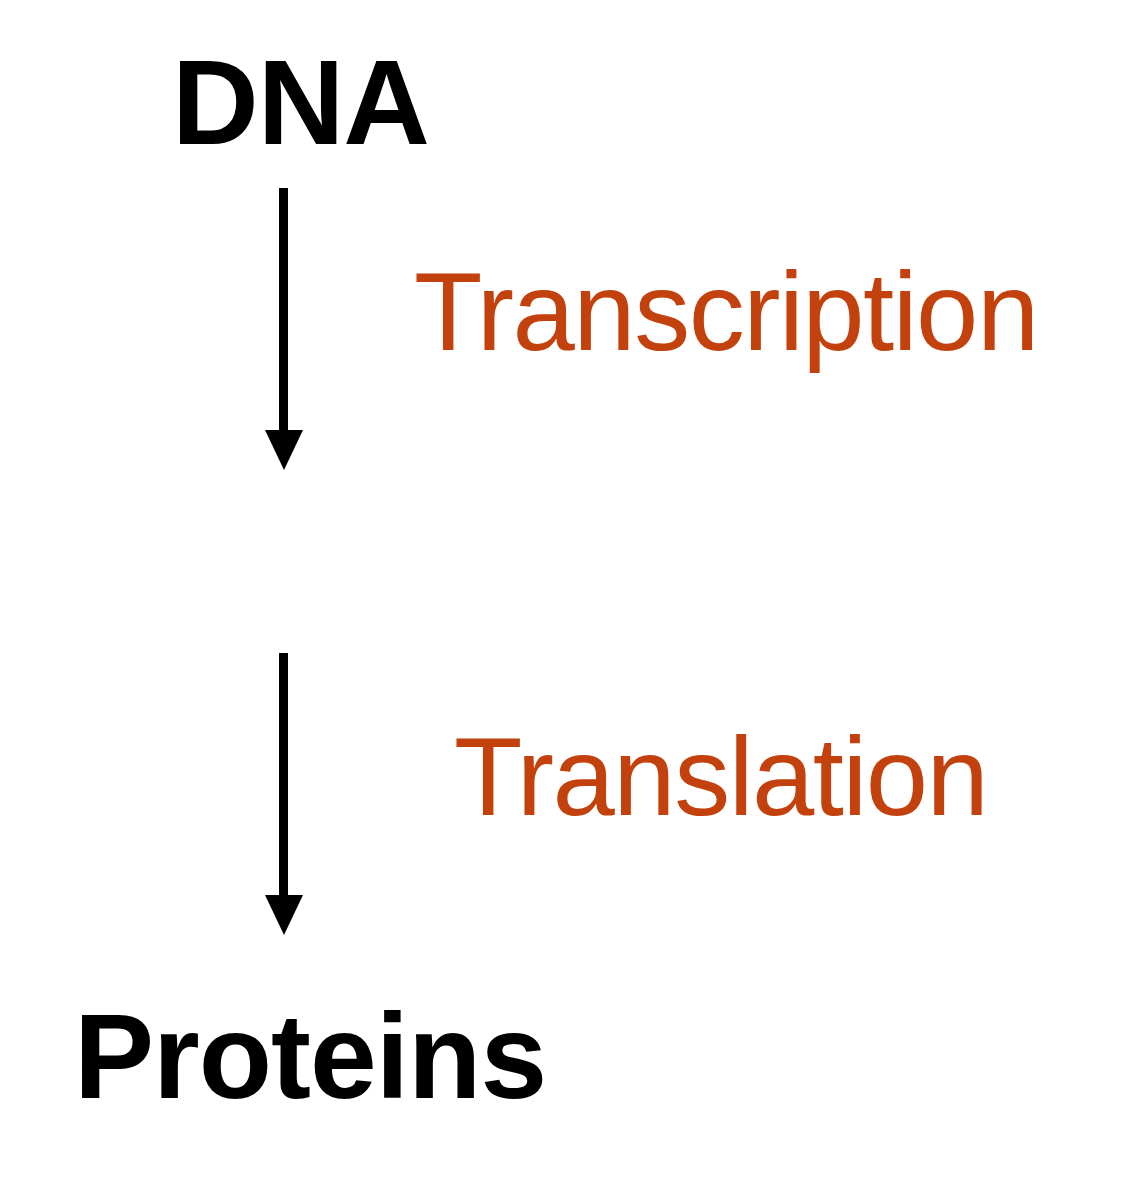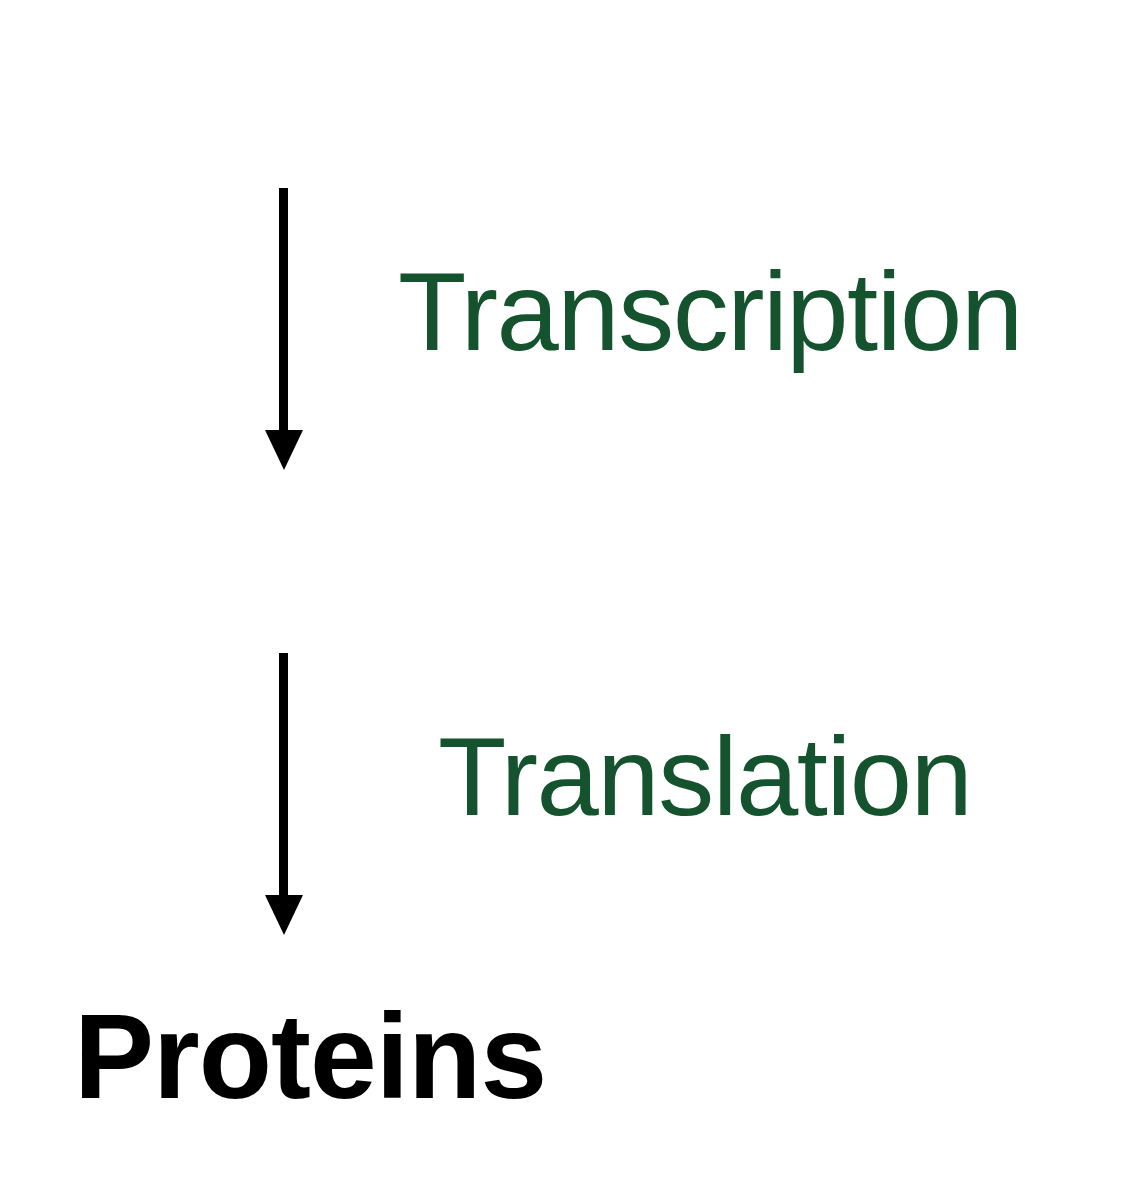--- a/index.html
+++ b/index.html
@@ -23,24 +23,25 @@
     font-weight: bold;
     color: #000000;
     line-height: 1;
     white-space: nowrap;
     letter-spacing: -1px;
   }
   .process-label {
     position: absolute;
     font-family: "Liberation Sans", sans-serif;
     font-weight: normal;
-    color: #14532d;
+    color: #c2410c;
     line-height: 1;
     white-space: nowrap;
     letter-spacing: -1.5px;
+    margin-left: 16px;
   }
   .arrow {
     position: absolute;
   }
   .arrow svg {
     display: block;
     overflow: visible;
   }
 
   
@@ -52,20 +53,21 @@
   #label-translation   { left: 438px; top: 721px; font-size: 112px; }
 
   #arrow-transcription { left: 256px; top: 188px; width: 56px; height: 284px; }
   #arrow-translation   { left: 256px; top: 653px; width: 56px; height: 284px; }
 </style>
 </head>
 <body>
 
 <div id="canvas">
 
+  <div id="label-dna" class="node-label">DNA</div>
 
   <div id="arrow-transcription" class="arrow">
     <svg width="56" height="284" viewBox="0 0 56 284" xmlns="http://www.w3.org/2000/svg">
       <rect x="23" y="0" width="9" height="245" fill="#000000"></rect>
       <polygon points="9,242 47,242 28,282" fill="#000000"></polygon>
     </svg>
   </div>
 
   <div id="label-transcription" class="process-label">Transcription</div>
 

